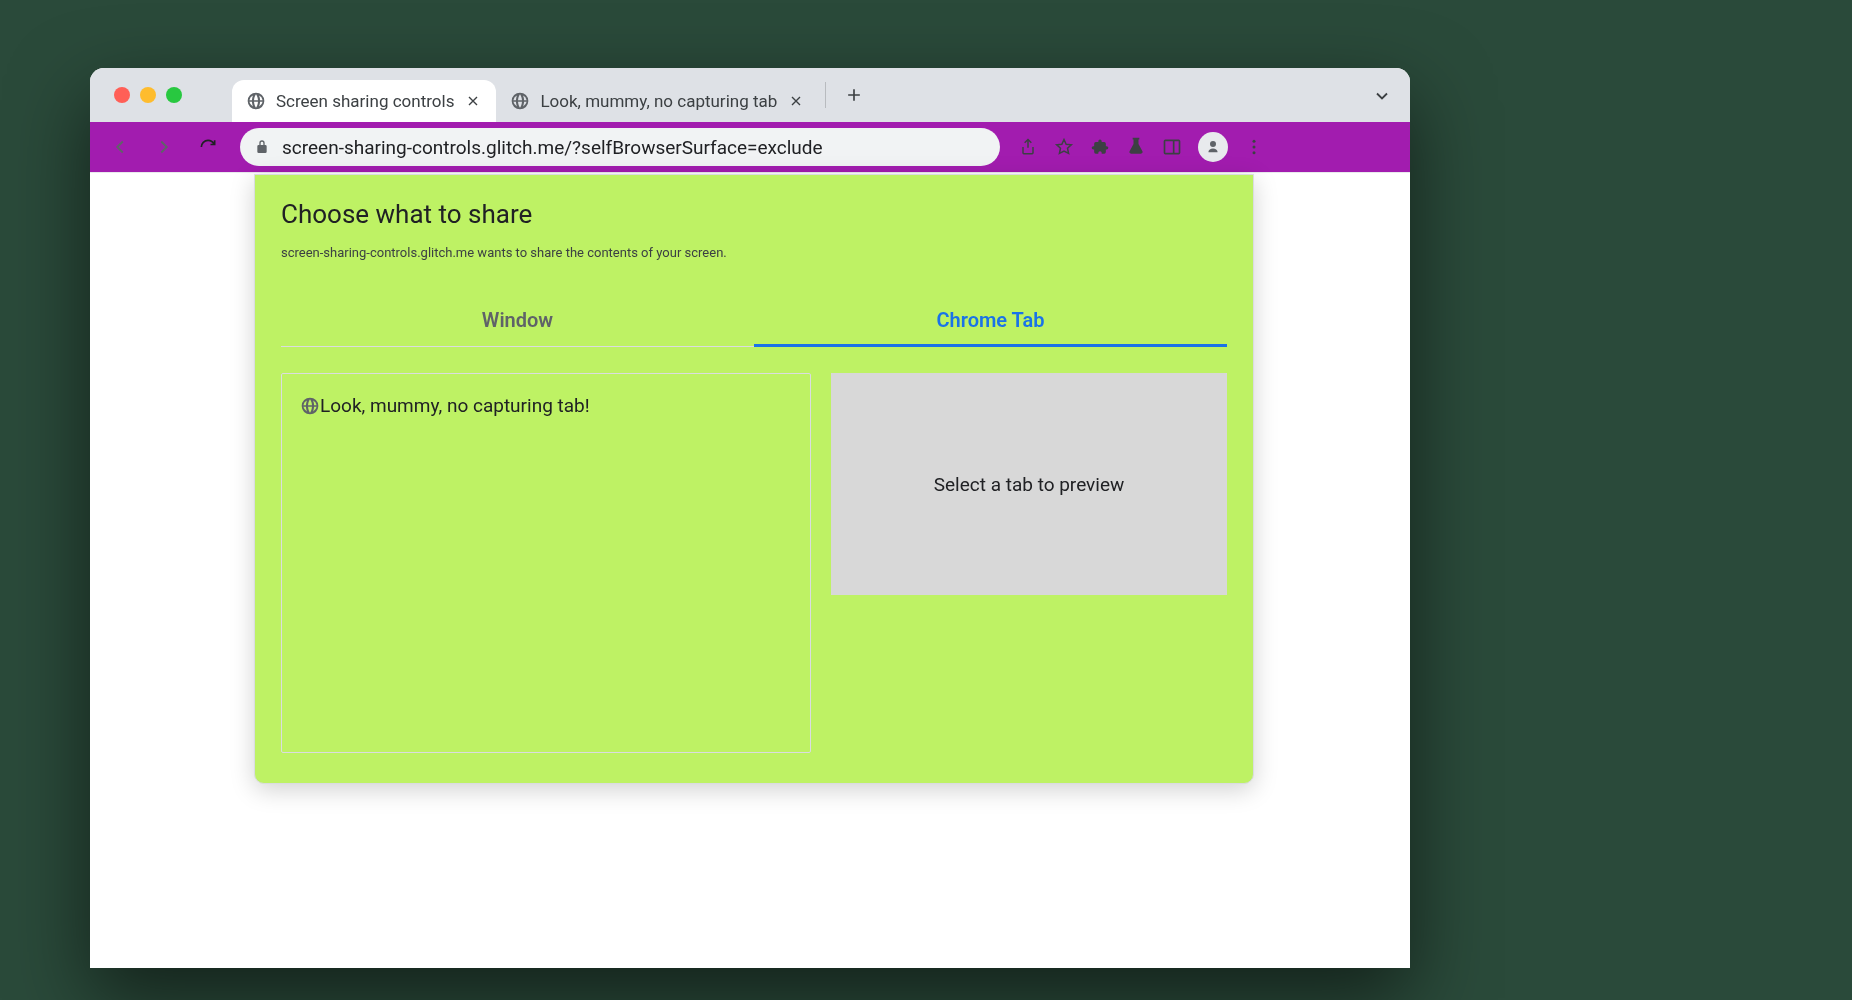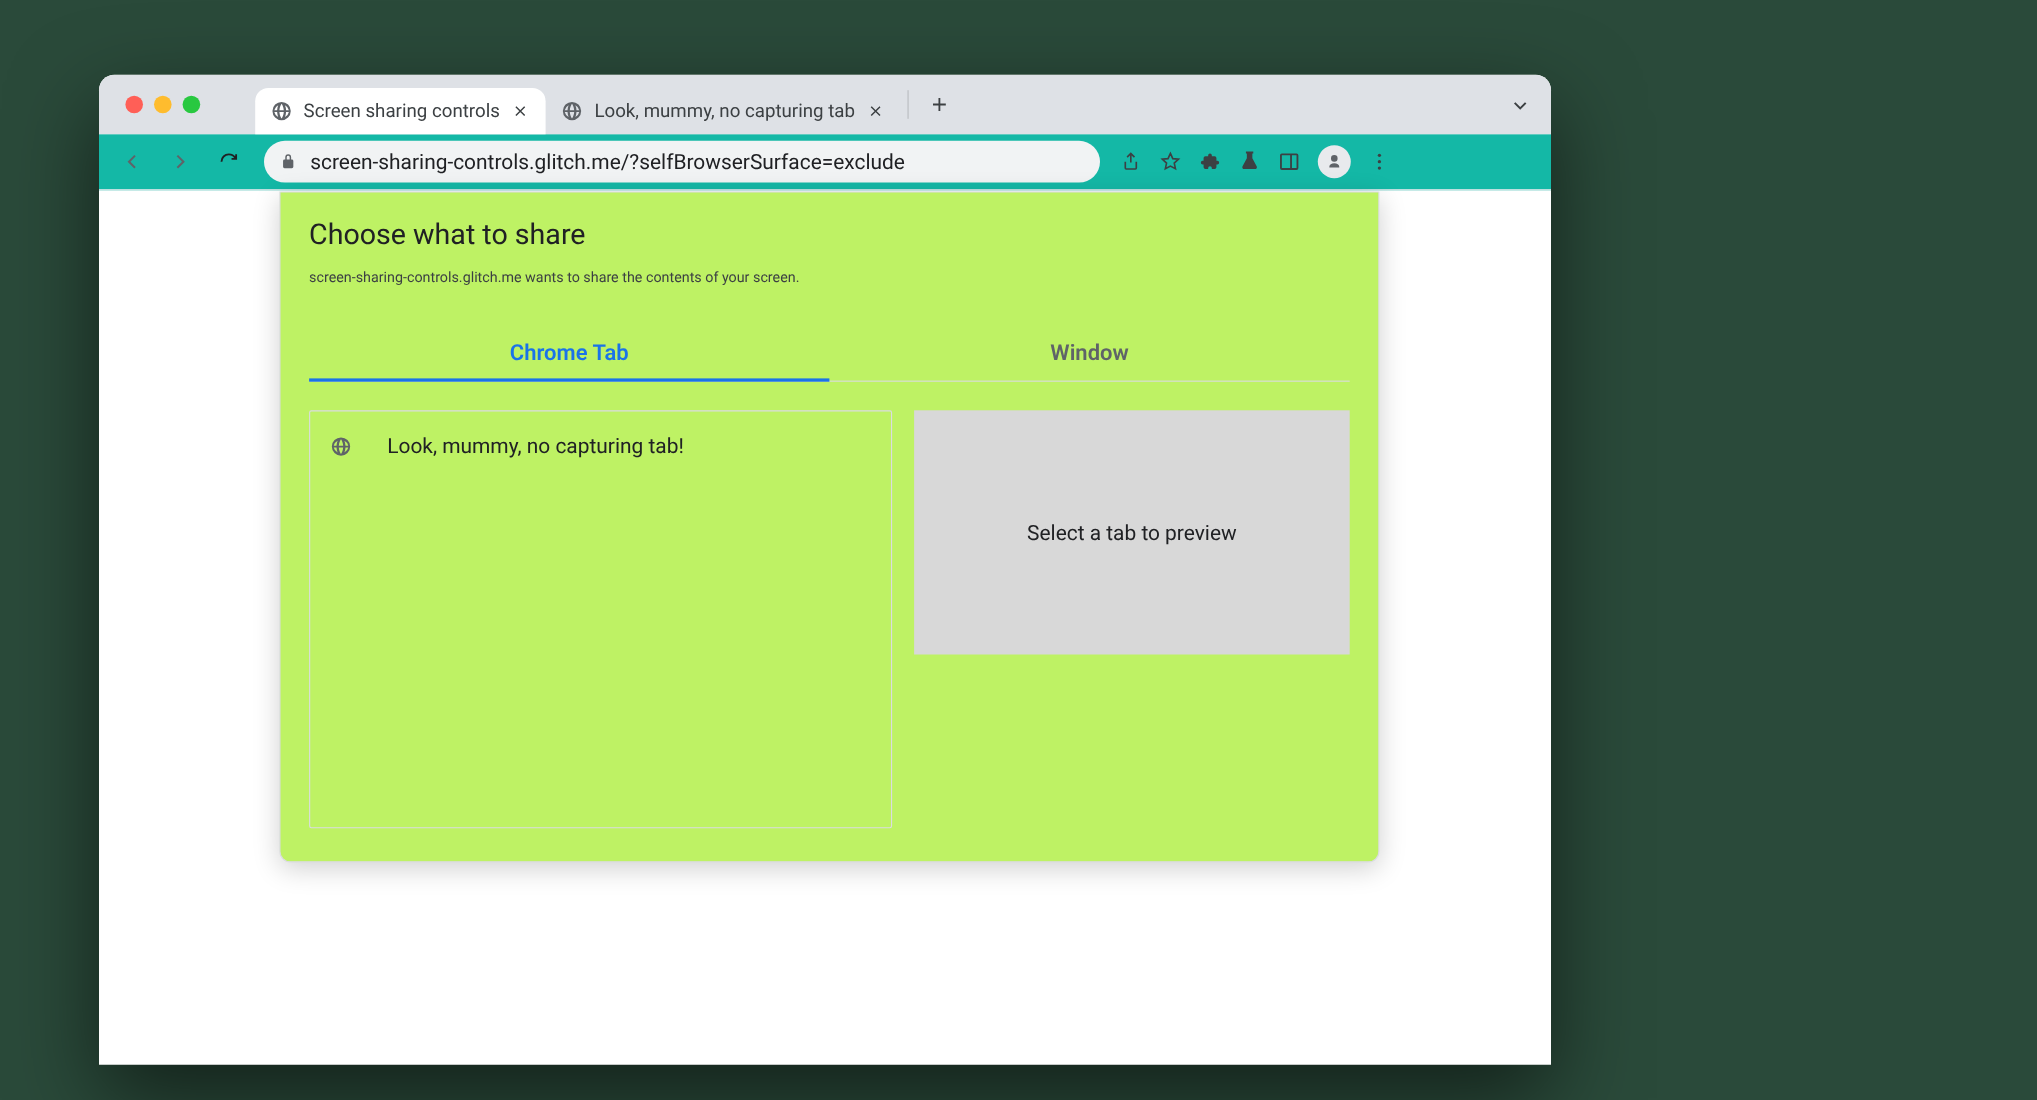--- a/index.html
+++ b/index.html
@@ -88,21 +88,21 @@
       width: 32px; height: 32px; display:flex; align-items:center; justify-content:center;
       color:#3c4043; margin-left:6px; align-self:center;
     }
     .titlebar-right {
       position:absolute; right: 18px; top: 18px;
       color:#3c4043;
     }
     
     .toolbar {
       height: 51px;
-      background: #14b8a6;
+      background: #a21caf;
       display: flex;
       align-items: center;
       padding: 0 12px;
       gap: 8px;
       border-bottom: 1px solid #e8eaed;
     }
     .tb-btn {
       width: 36px; height: 36px; display:flex; align-items:center; justify-content:center;
       color:#5f6368; border-radius: 50%;
     }
@@ -187,21 +187,21 @@
     .tab-list-box {
       flex:1;
       border:1px solid #dadce0;
       border-radius:2px;
       height: 380px;
       padding: 16px;
     }
     .tab-list-item {
       display:flex;
       align-items:center;
-      gap: 32px;
+      gap: 0;
       font-size: 19px;
       color:#202124;
       padding: 4px 2px;
     }
     .preview-box {
       width: 396px;
       height: 222px;
       background:#d8d8d8;
       display:flex;
       align-items:center;
@@ -326,22 +326,22 @@
             <circle cx="12" cy="19" r="1.8"></circle>
           </svg>
       </span>
     </div>
   </div>
 
   <div class="share-dialog">
     <h1 class="dlg-title">Choose what to share</h1>
     <p class="dlg-subtitle">screen-sharing-controls.glitch.me wants to share the contents of your screen.</p>
     <div class="dlg-tabs">
+      <div class="dlg-tab">Window</div>
       <div class="dlg-tab active">Chrome Tab</div>
-      <div class="dlg-tab">Window</div>
     </div>
     <div class="dlg-body">
       <div class="tab-list-box">
         <div class="tab-list-item">
           <span class="tab-favicon">
             <svg viewBox="0 0 24 24" width="20" height="20" fill="#5f6368">
                 <path d="M12 2a10 10 0 100 20 10 10 0 000-20zm7.93 9h-3.03a16.4 16.4 0 00-1.2-5.46A8.03 8.03 0 0119.93 11zM12 4c.9 1.2 2.1 3.4 2.4 7H9.6c.3-3.6 1.5-5.8 2.4-7zM4.07 13h3.03c.17 2 .58 3.86 1.2 5.46A8.03 8.03 0 014.07 13zm3.03-2H4.07a8.03 8.03 0 014.23-5.46c-.62 1.6-1.03 3.46-1.2 5.46zM12 20c-.9-1.2-2.1-3.4-2.4-7h4.8c-.3 3.6-1.5 5.8-2.4 7zm3.7-1.54c.62-1.6 1.03-3.46 1.2-5.46h3.03a8.03 8.03 0 01-4.23 5.46z"></path>
               </svg>
           </span>
           <span>Look, mummy, no capturing tab!</span>

